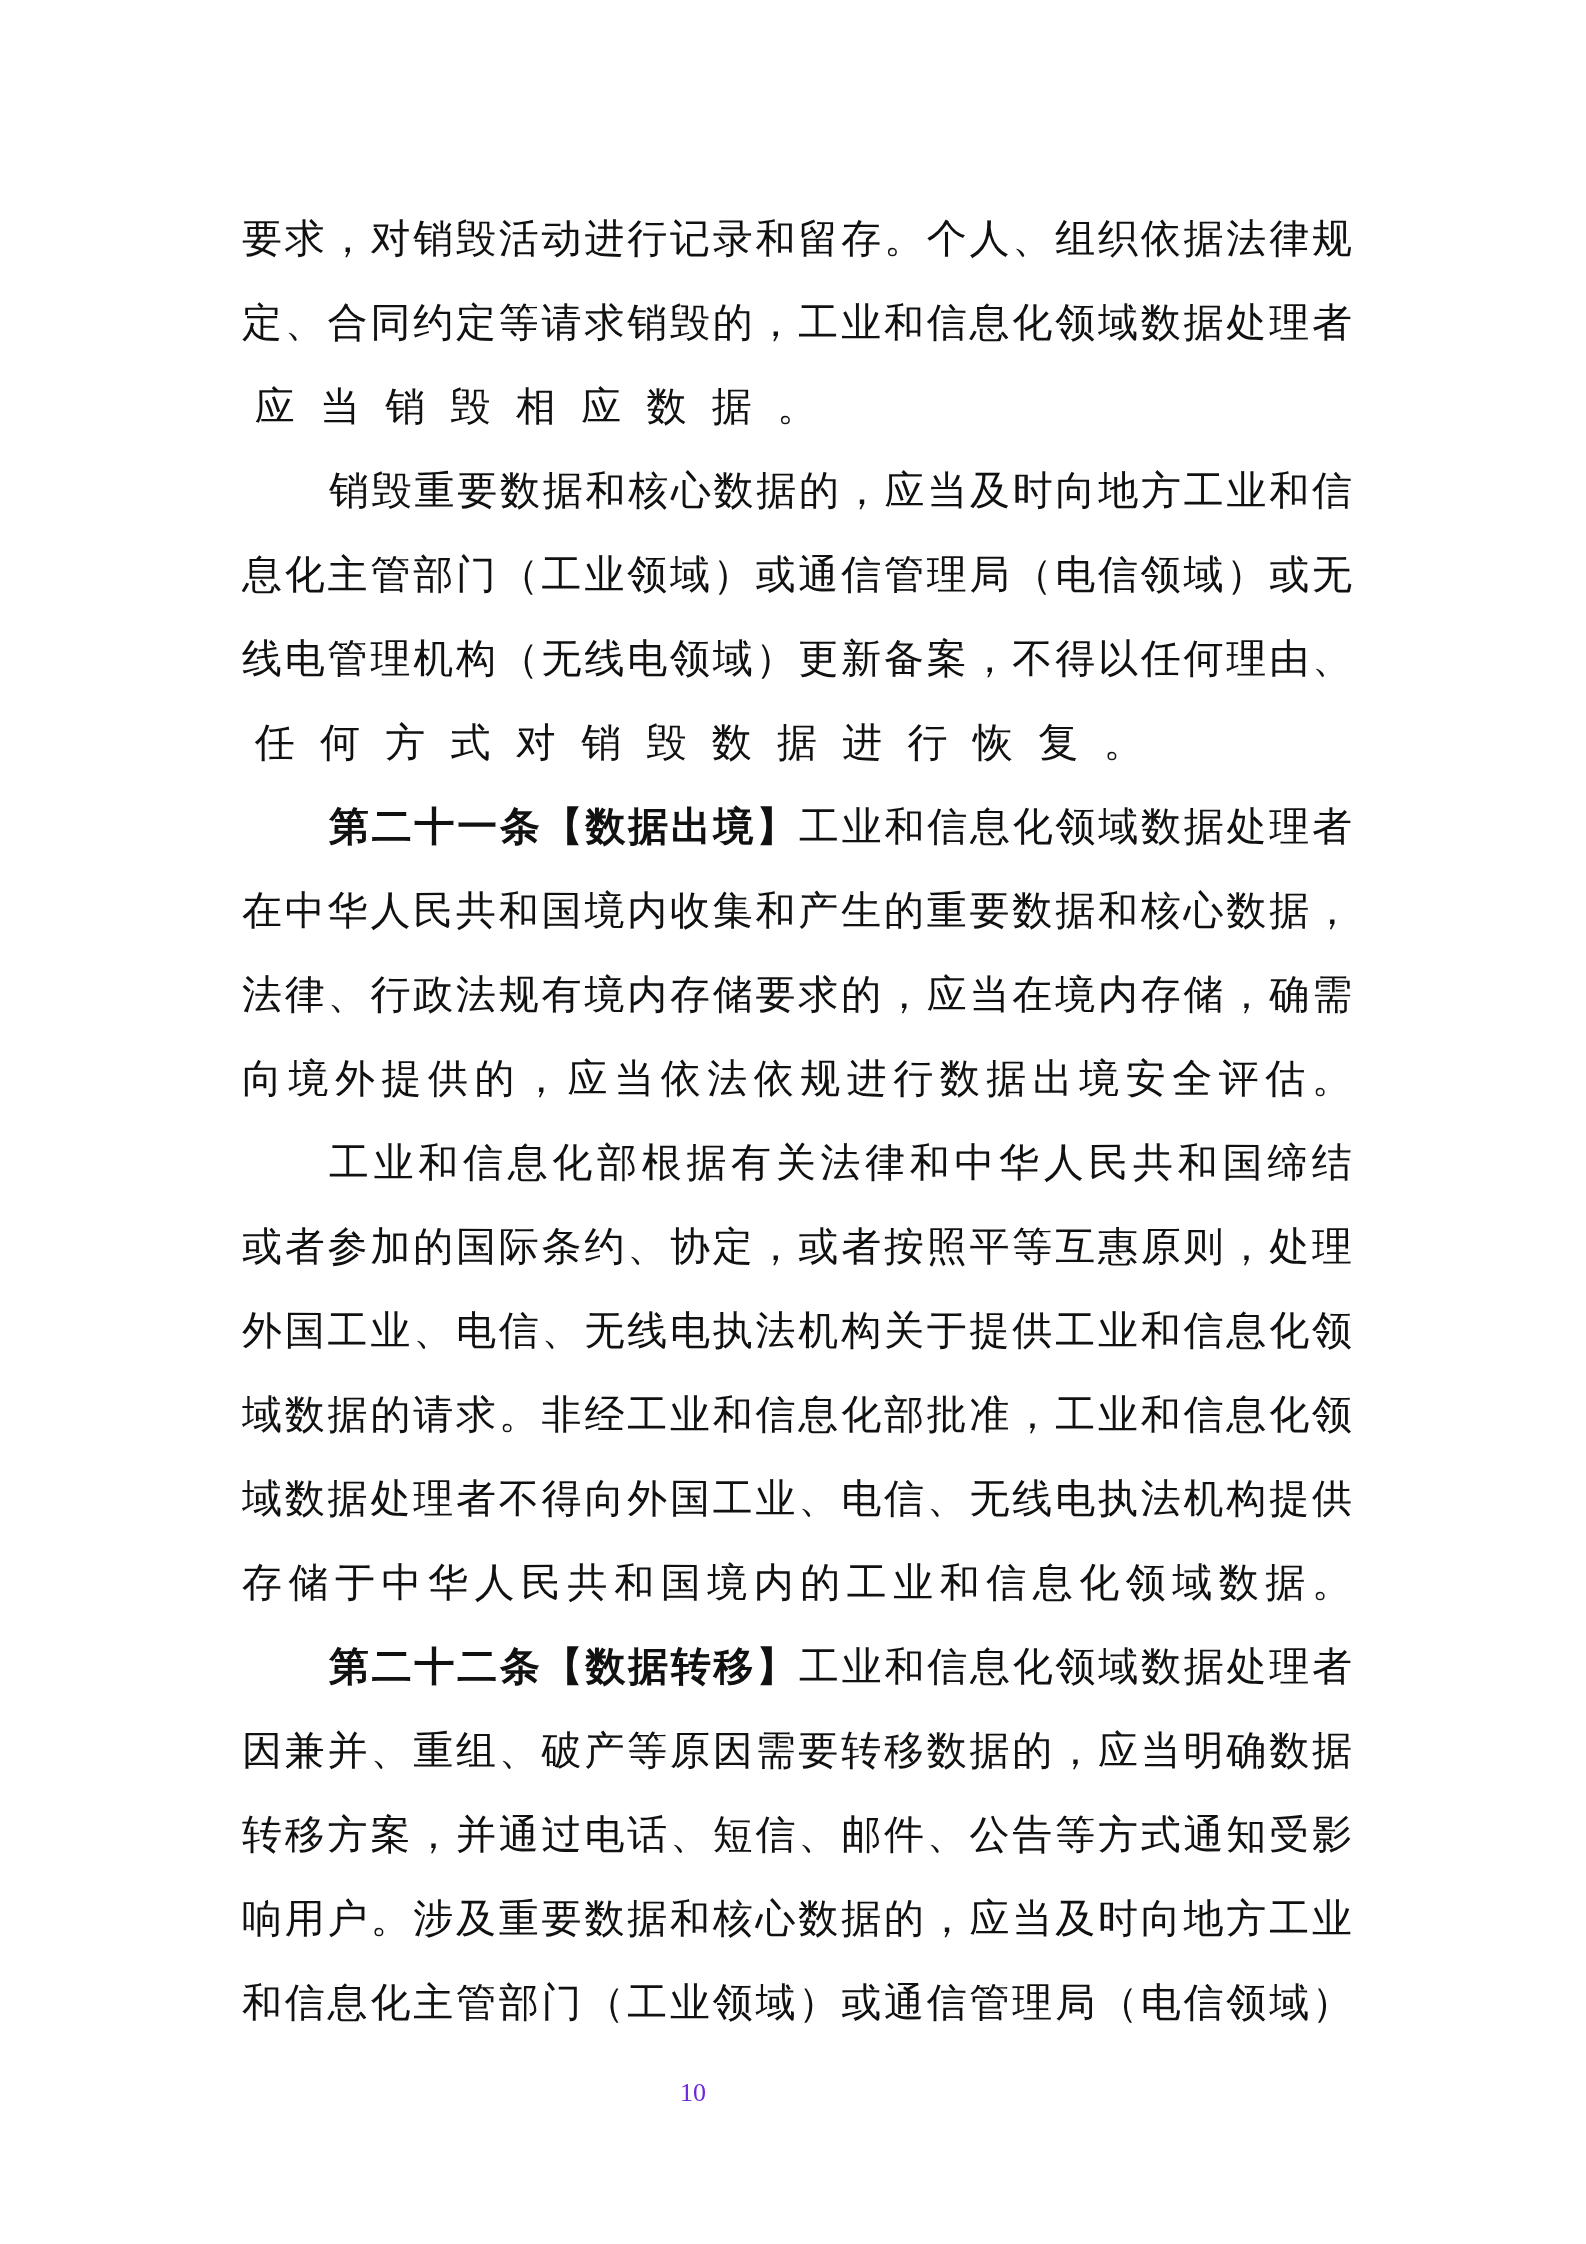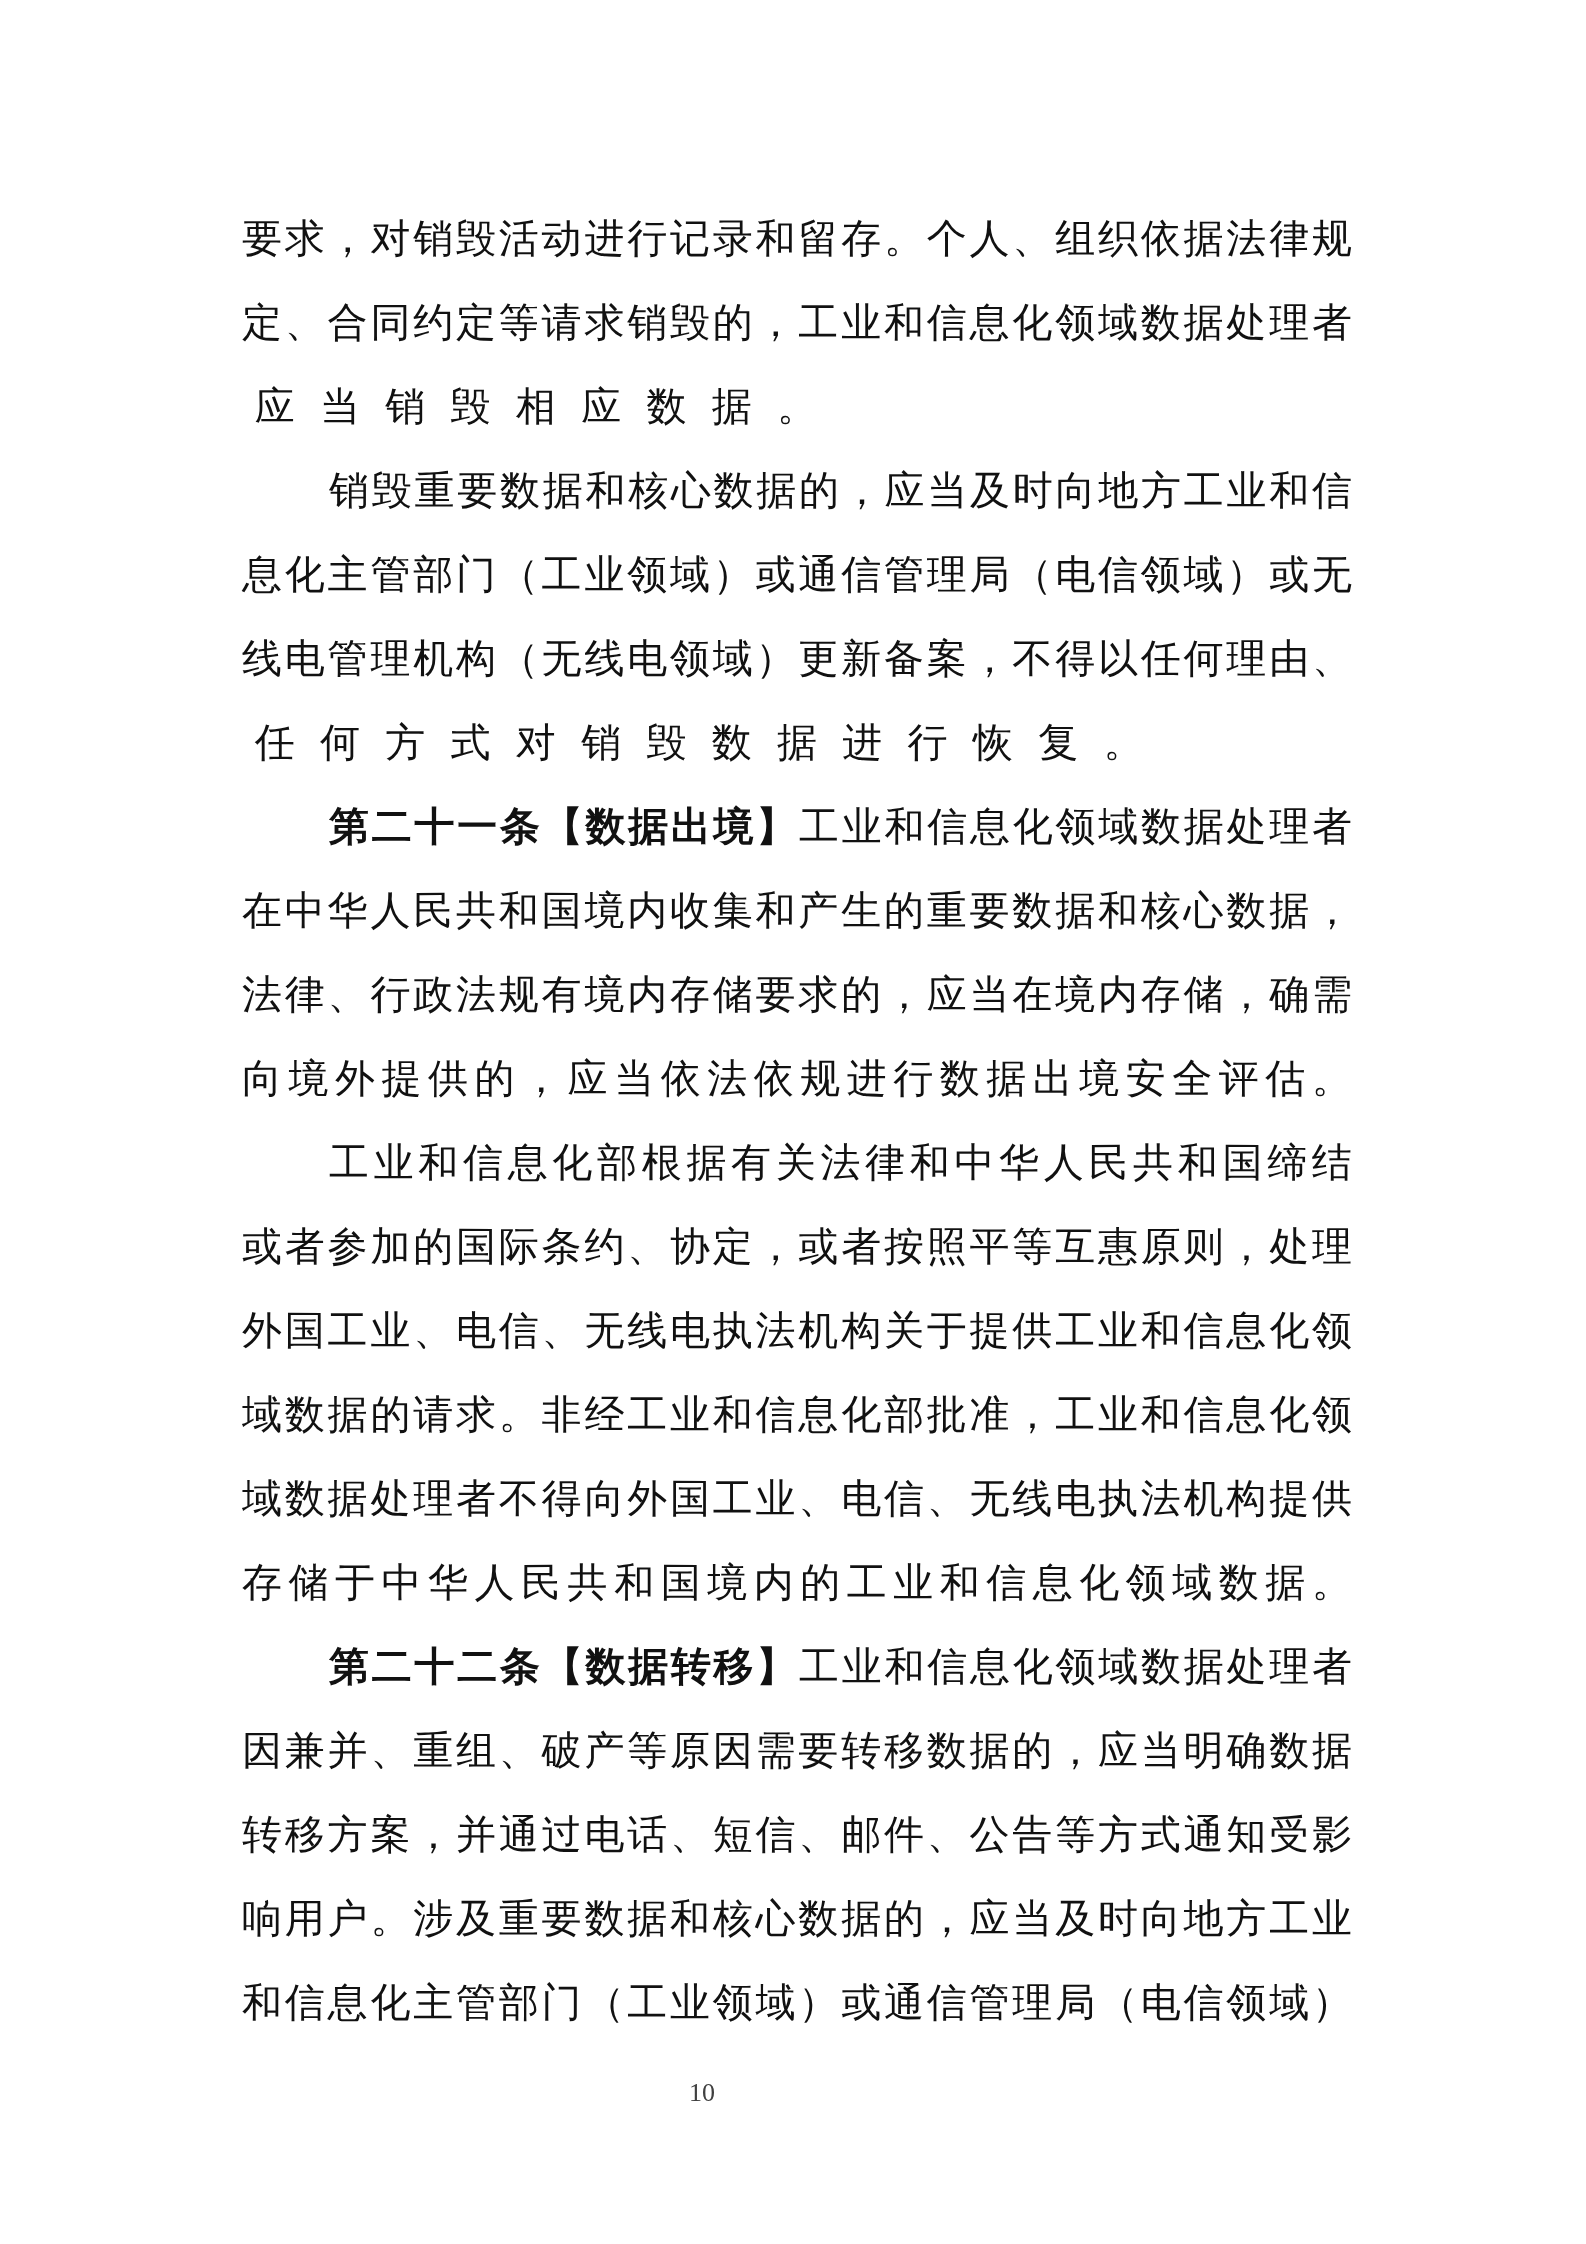--- a/index.html
+++ b/index.html
@@ -15,22 +15,22 @@
   .line {
     display: flex; justify-content: space-between; align-items: center;
     height: 84px; font-size: 40px; line-height: 84px;
   }
   .line.last { justify-content: flex-start; }
   .line.last span { width: 65.3px; text-align: center; }
   .line span { display: inline-block; text-align: center; }
   .indent { padding-left: 87px; }
   .bold { font-weight: bold; font-family: "DejaVu Sans", "Liberation Sans", sans-serif; }
   .page-number {
-    position: absolute; left: 17px; width: 1370px; top: 2078px; text-align: center;
-    font-family: "Liberation Serif", "DejaVu Serif", serif; font-size: 26px; color: #404040;
+    position: absolute; left: 8px; width: 1370px; top: 2078px; text-align: center;
+    font-family: "Liberation Serif", "DejaVu Serif", serif; font-size: 26px; color: #6d28d9;
   }
 </style>
 </head>
 <body>
 
 <div class="page">
   <div class="body-text" id="body-text">
       <div>
         <div class="line">
           <span>要</span>

